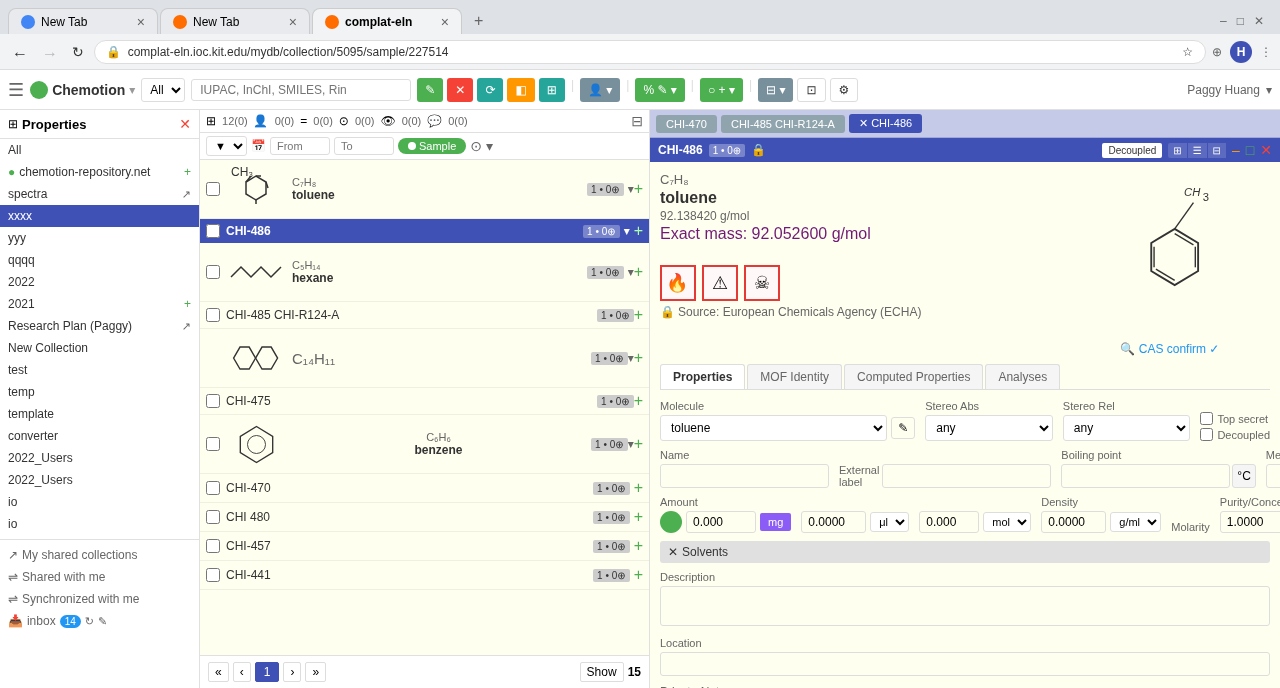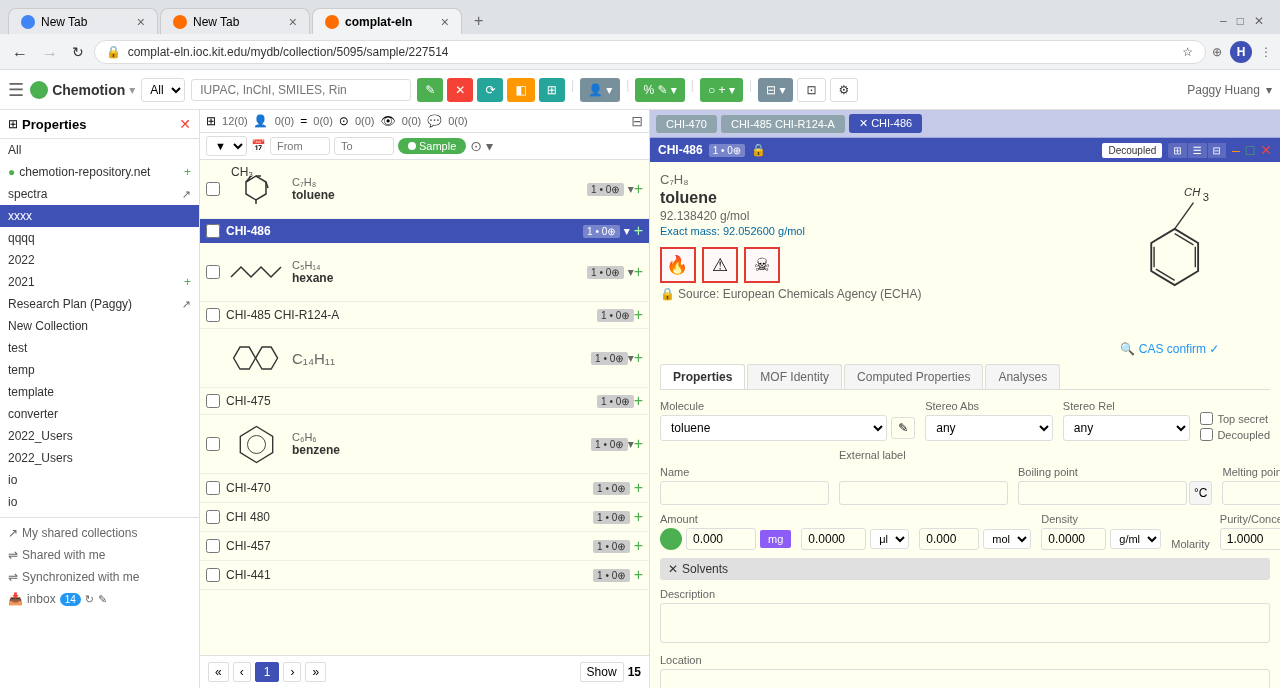--- a/index.html
+++ b/index.html
@@ -106,20 +106,21 @@
       </div>
       <span style="color:#4caf50;cursor:pointer;">+</span>
     </div>
 
     <div style="padding:4px 8px;cursor:pointer;font-size:12px;color:#333;display:flex;align-items:center;justify-content:space-between;">
       <span>spectra</span>
       <span style="color:#666;cursor:pointer;font-size:11px;">↗</span>
     </div>
 
     <div style="padding:4px 8px;cursor:pointer;font-size:12px;background:#3f51b5;color:white;">xxxx</div>
+    <div style="padding:4px 8px;cursor:pointer;font-size:12px;color:#333;">yyy</div>
     <div style="padding:4px 8px;cursor:pointer;font-size:12px;color:#333;">qqqq</div>
     <div style="padding:4px 8px;cursor:pointer;font-size:12px;color:#333;">2022</div>
     <div style="padding:4px 8px;cursor:pointer;font-size:12px;color:#333;display:flex;align-items:center;justify-content:space-between;">
       <span>2021</span>
       <span style="color:#4caf50;cursor:pointer;">+</span>
     </div>
     <div style="padding:4px 8px;cursor:pointer;font-size:12px;color:#333;display:flex;align-items:center;justify-content:space-between;">
       <span>Research Plan (Paggy)</span>
       <span style="color:#666;cursor:pointer;font-size:11px;">↗</span>
     </div>
@@ -276,21 +277,21 @@
       </div>
 
       <div style="display:flex;align-items:center;padding:4px 6px;border-bottom:1px solid #f0f0e0;background:#fffff0;cursor:pointer;">
         <input type="checkbox" style="width: 14px; height: 14px; margin-right: 6px; flex-shrink: 0;">
         <div style="width:60px;height:50px;display:flex;align-items:center;justify-content:center;flex-shrink:0;">
           <svg viewBox="0 0 50 50" width="45" height="45">
             <polygon points="25,5 43,16 43,34 25,45 7,34 7,16" fill="none" stroke="#333" stroke-width="1.5"></polygon>
             <circle cx="25" cy="25" r="10" fill="none" stroke="#333" stroke-width="1"></circle>
           </svg>
         </div>
-        <div style="flex:1;padding:0 6px;">
+        <div style="flex:1;padding:0 6px;text-align:center;">
           <div style="font-size:11px;color:#666;">C₆H₆</div>
           <div style="font-size:12px;font-weight:bold;color:#333;">benzene</div>
         </div>
         <span style="background:#ccc;color:#333;font-size:10px;padding:1px 4px;border-radius:2px;">1 • 0⊕</span>
         <button style="background:none;border:none;cursor:pointer;font-size:12px;color:#666;">▾</button>
         <button style="background:none;border:none;cursor:pointer;color:#4caf50;font-size:16px;">+</button>
       </div>
 
       <div style="display:flex;align-items:center;padding:5px 6px;border-bottom:1px solid #f0f0e0;background:#fffff0;cursor:pointer;">
         <input type="checkbox" style="width: 14px; height: 14px; margin-right: 6px; flex-shrink: 0;">
@@ -359,21 +360,21 @@
       </div>
     </div>
 
     <div style="padding:10px;flex:1;overflow-y:auto;background:#fffff0;">
 
       <div style="display:flex;gap:10px;margin-bottom:8px;">
         <div style="flex:1;">
           <div style="font-size:13px;color:#666;margin-bottom:2px;">C₇H₈</div>
           <div style="font-size:16px;font-weight:bold;color:#333;margin-bottom:2px;">toluene</div>
           <div style="font-size:12px;color:#666;margin-bottom:2px;">92.138420 g/mol</div>
-          <div style="font-size:11px;color:#0369a1;margin-bottom:10px;">Exact mass: 92.052600 g/mol</div>
+          <div style="font-size:16px;color:#701a75;margin-bottom:22px;">Exact mass: 92.052600 g/mol</div>
 
           <div style="display:flex;gap:6px;margin-bottom:4px;">
             <div style="width:36px;height:36px;border:2px solid #e53935;display:flex;align-items:center;justify-content:center;font-size:18px;background:#fff8f8;">🔥</div>
             <div style="width:36px;height:36px;border:2px solid #e53935;display:flex;align-items:center;justify-content:center;font-size:18px;background:#fff8f8;">⚠</div>
             <div style="width:36px;height:36px;border:2px solid #e53935;display:flex;align-items:center;justify-content:center;font-size:18px;background:#fff8f8;">☠</div>
           </div>
           <div style="font-size:10px;color:#666;display:flex;align-items:center;gap:3px;">
             <span>🔒</span>
             <span>Source: European Chemicals Agency (ECHA)</span>
           </div>
@@ -442,21 +443,21 @@
               <label style="font-size:11px;color:#666;">Decoupled</label>
             </div>
           </div>
         </div>
 
         <div style="display:flex;gap:10px;margin-bottom:8px;align-items:flex-end;">
           <div style="display:flex;flex-direction:column;gap:3px;flex:2;">
             <label style="font-size:11px;color:#666;">Name</label>
             <input type="text" style="border: 1px solid rgb(221, 221, 221); border-radius: 3px; padding: 4px 6px; font-size: 12px; background: rgb(255, 255, 240);">
           </div>
-          <div style="display:flex;flex-direction:column;gap:20px;flex:2;">
+          <div style="display:flex;gap:3px;flex:2;">
             <label style="font-size:11px;color:#666;">External label</label>
             <input type="text" style="border: 1px solid rgb(221, 221, 221); border-radius: 3px; padding: 4px 6px; font-size: 12px; background: rgb(255, 255, 240);">
           </div>
           <div style="display:flex;flex-direction:column;gap:3px;flex:1.5;">
             <label style="font-size:11px;color:#666;">Boiling point</label>
             <div style="display:flex;gap:2px;">
               <input type="text" style="flex: 1 1 0%; border: 1px solid rgb(221, 221, 221); border-radius: 3px; padding: 4px 6px; font-size: 12px; background: rgb(255, 255, 240);">
               <span style="border:1px solid #ddd;border-radius:3px;padding:4px 4px;font-size:12px;background:#f5f5f5;">°C</span>
             </div>
           </div>

